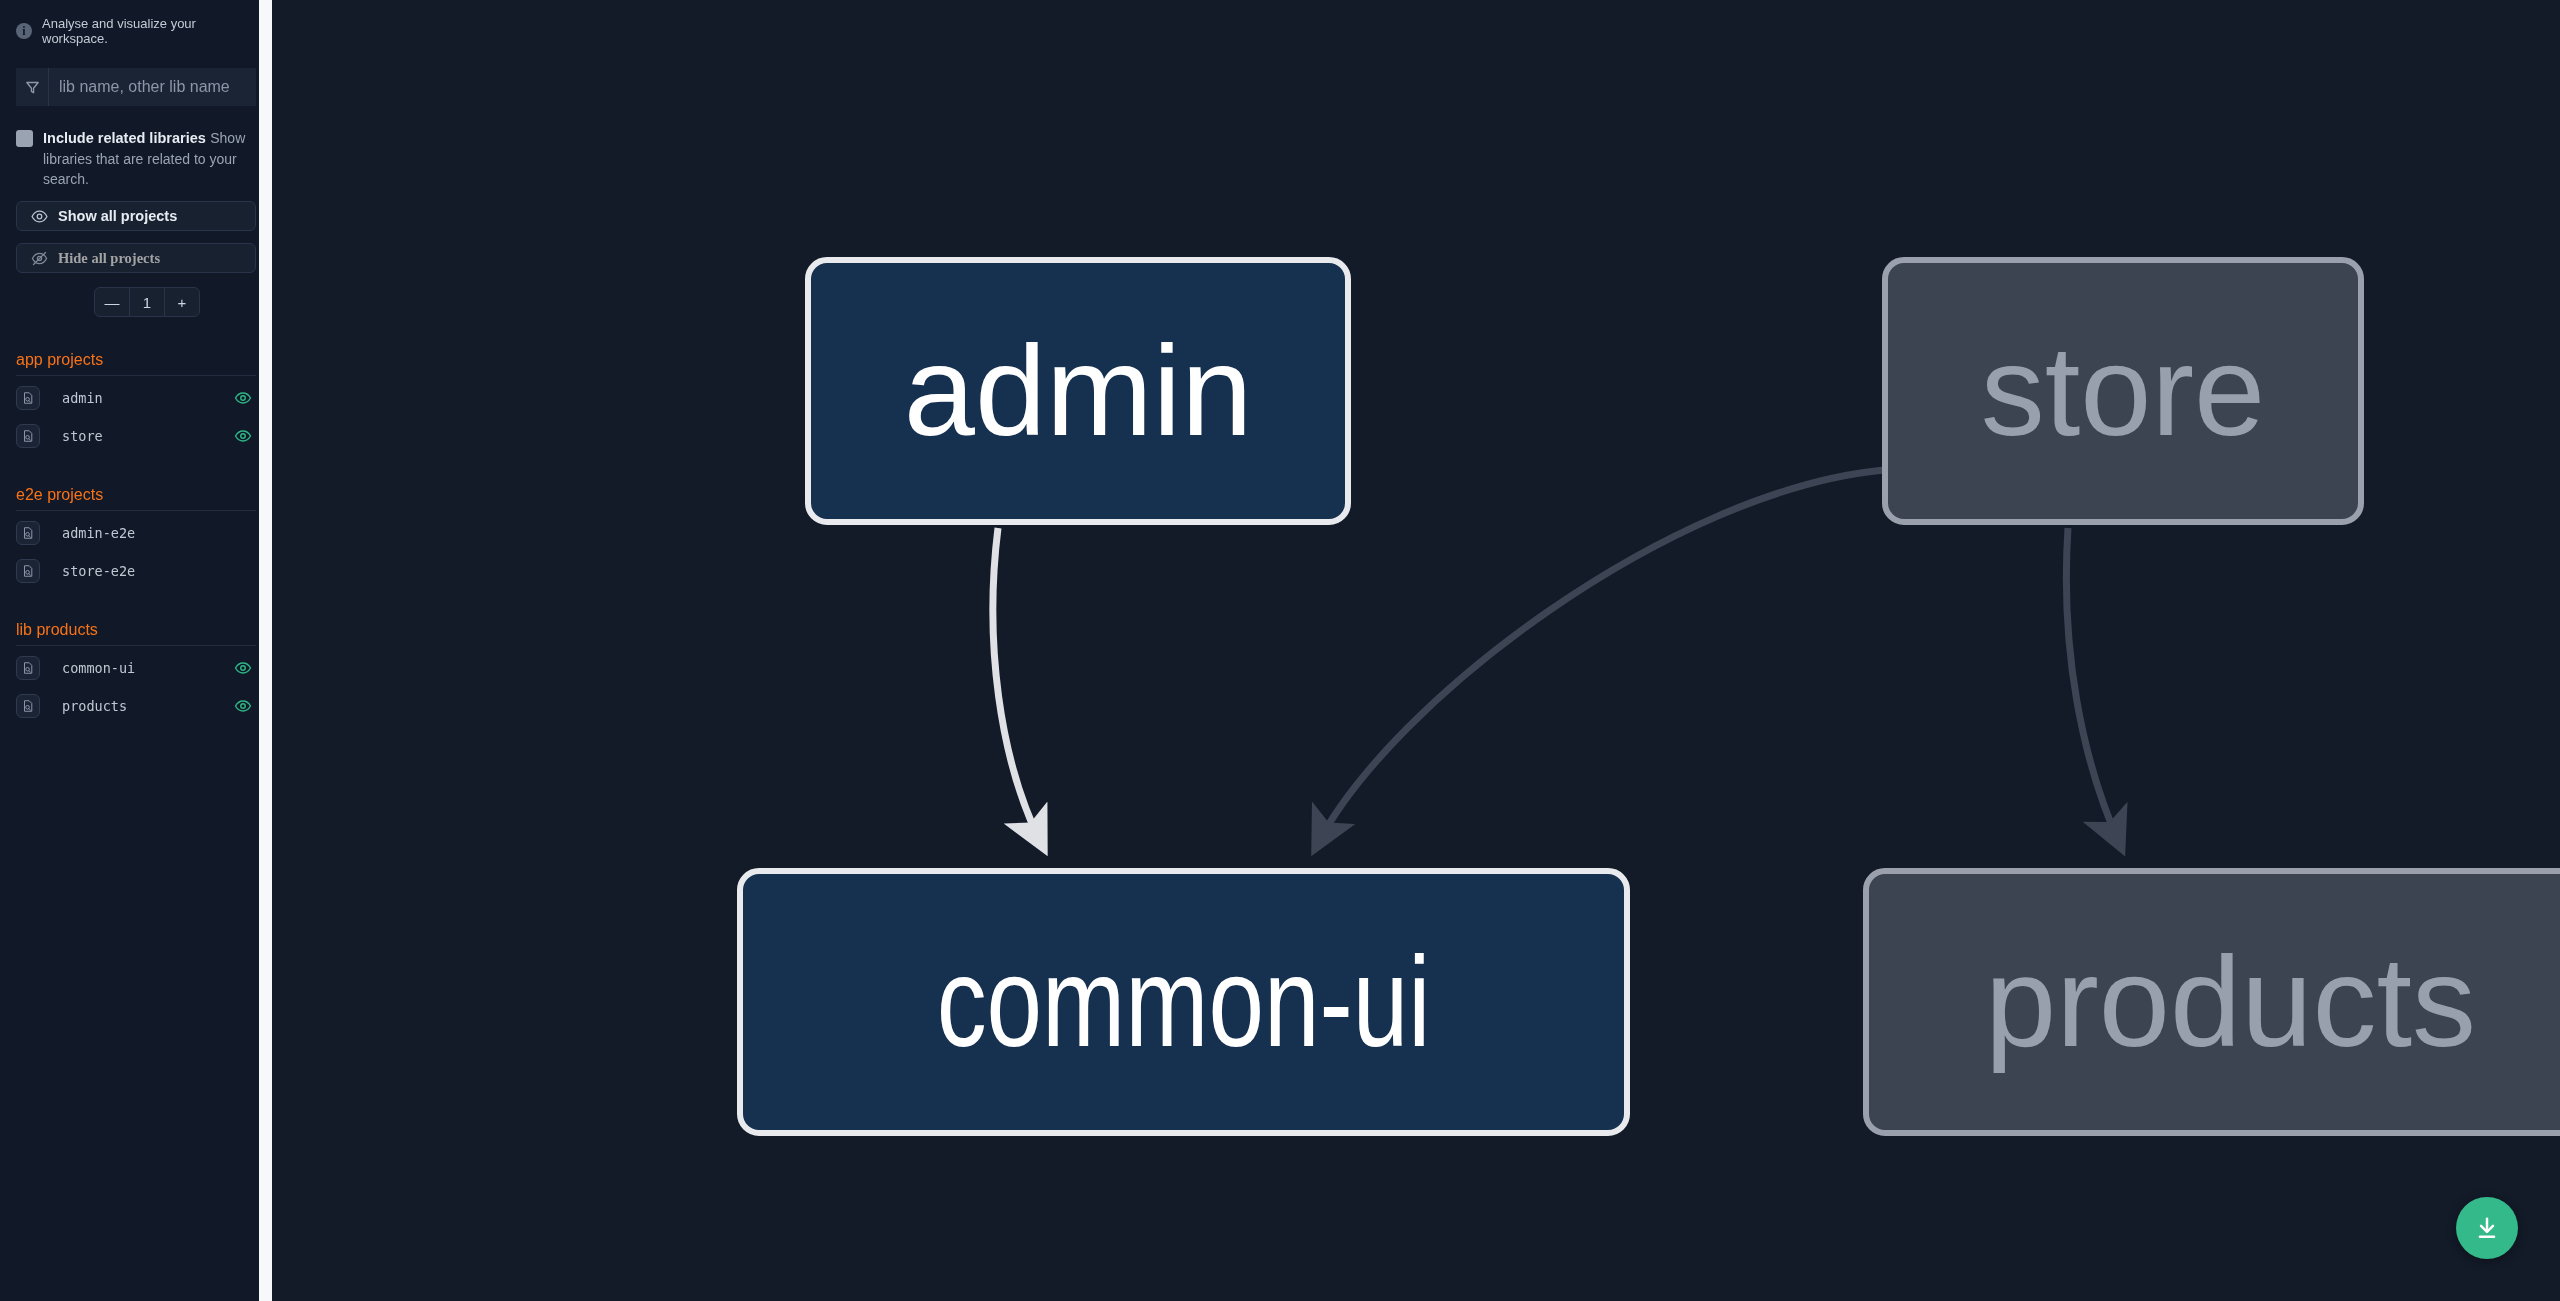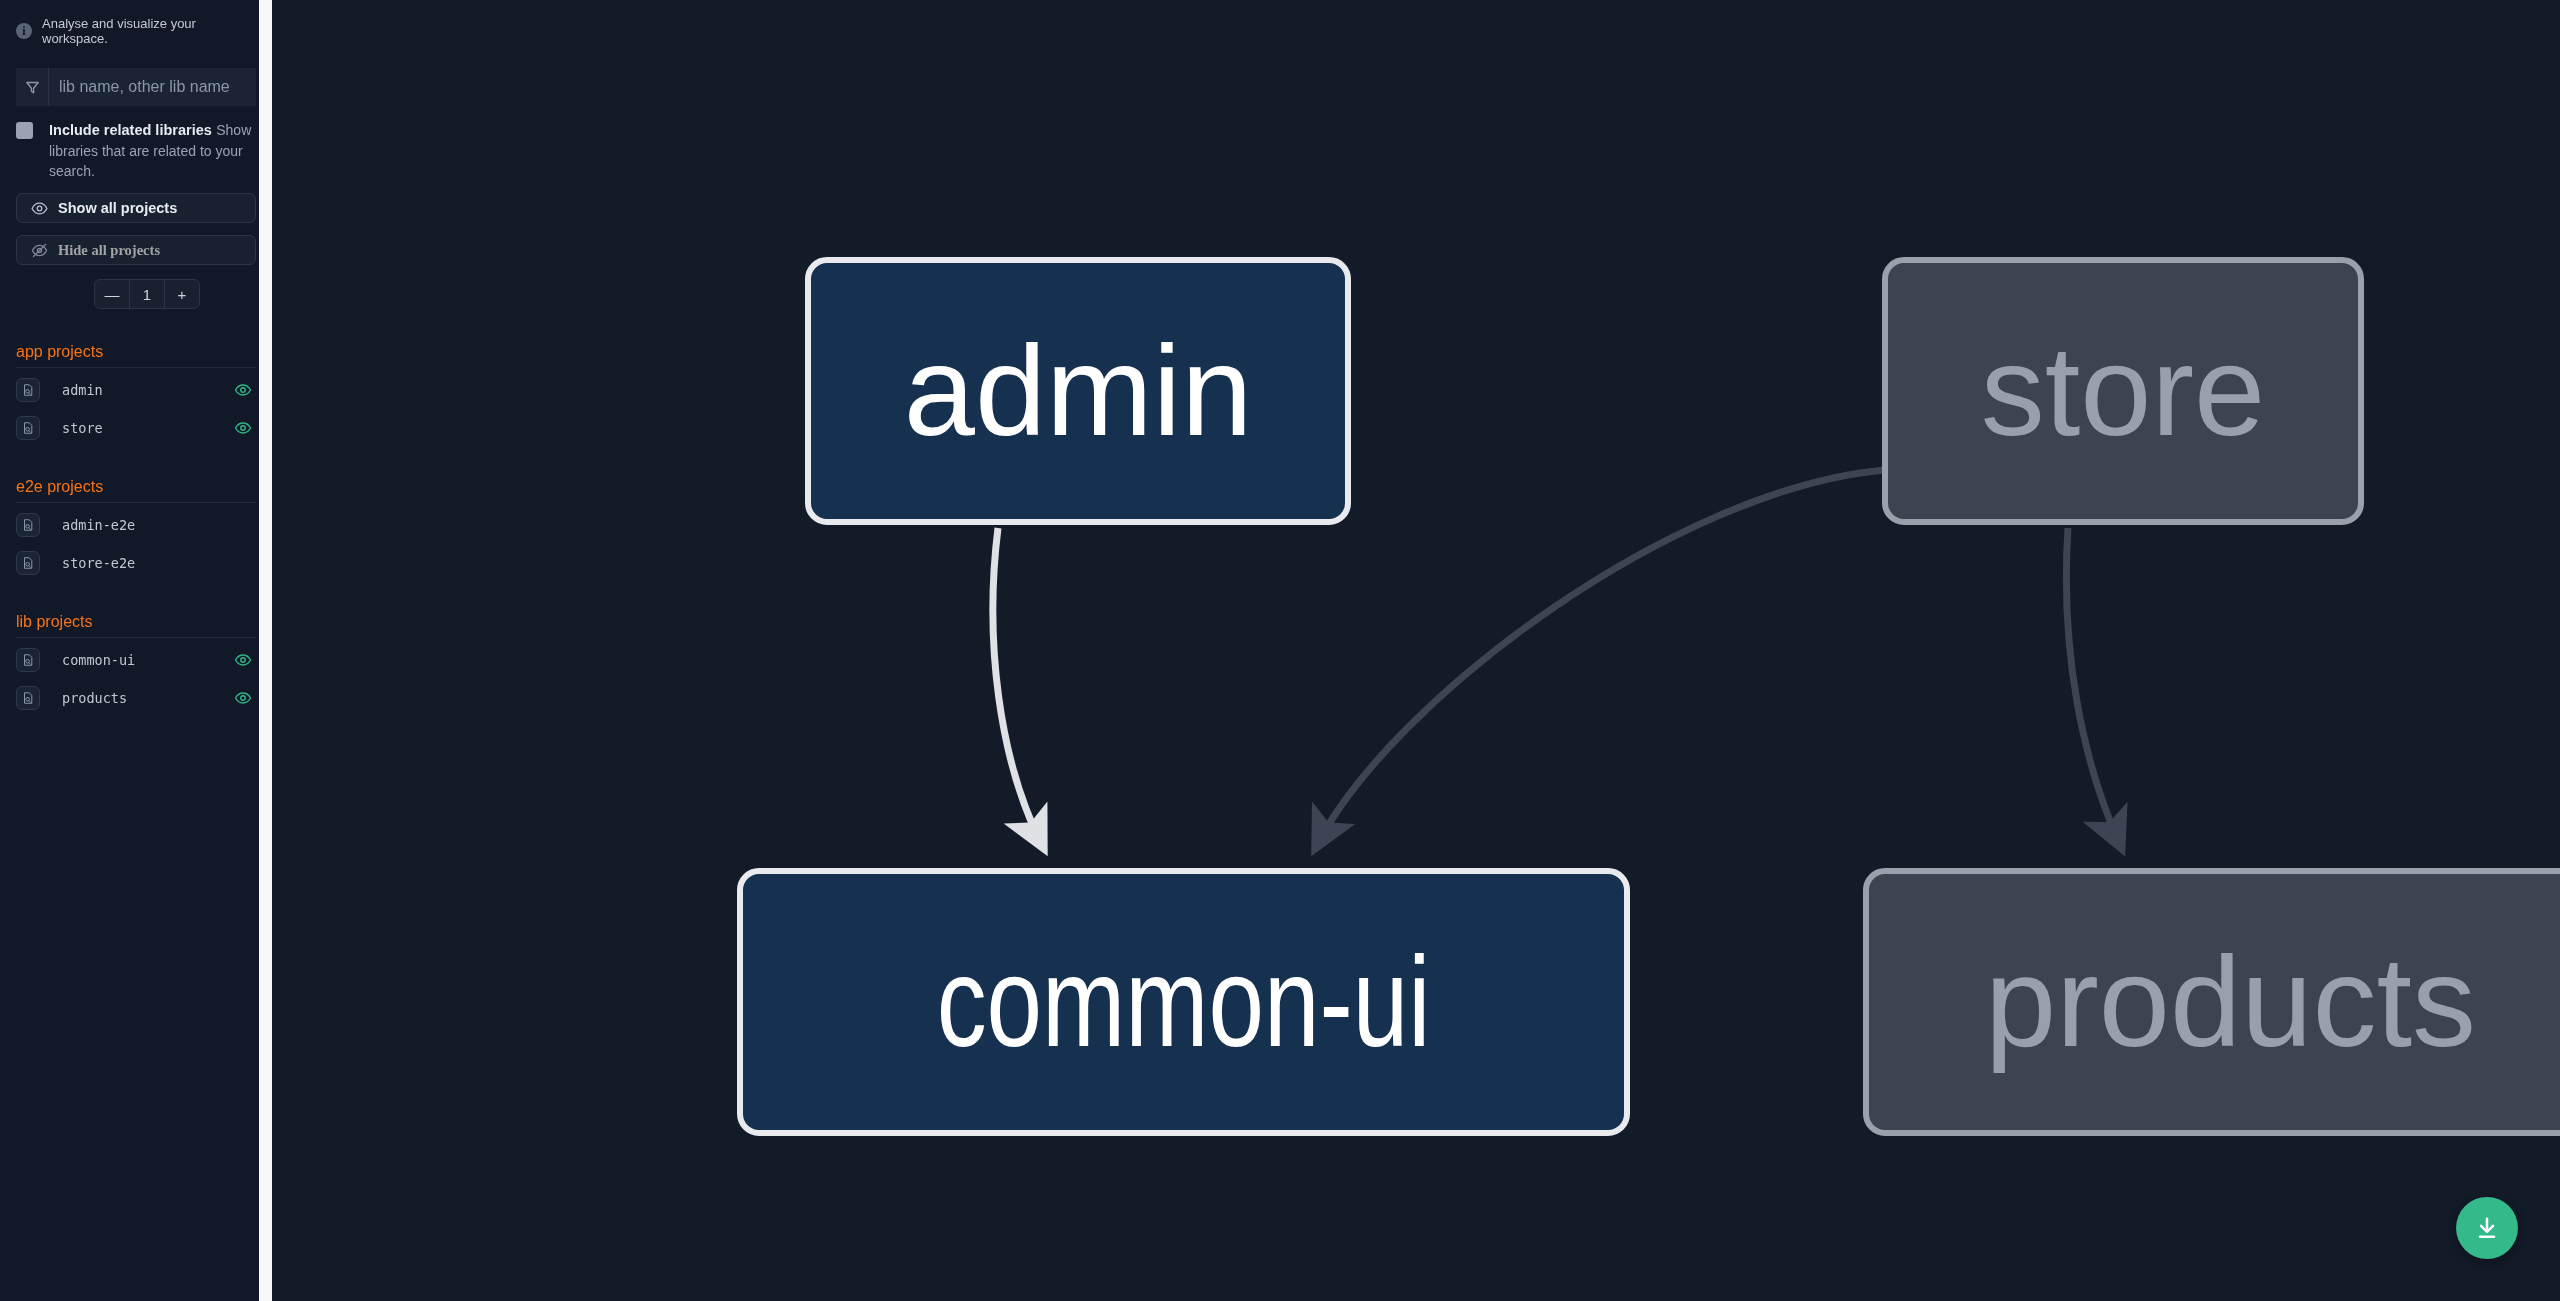--- a/index.html
+++ b/index.html
@@ -63,21 +63,21 @@
     color: #8d97a8; flex: 0 0 32px;
   }
   .search-input {
     flex: 1 1 auto; height: 38px; background: transparent; border: none; outline: none;
     border-left: 1px solid #2a3448;
     color: #dfe4ec; font-size: 16px; padding-left: 10px;
     font-family: "Liberation Sans", sans-serif;
   }
   .search-input::placeholder { color: #8b96a8; }
 
-  .check-block { display: flex; padding: 14px 16px 0 16px; gap: 16px; }
+  .check-block { display: flex; padding: 22px 16px 0 16px; gap: 10px; }
   .check-block.tight { padding-top: 16px; }
   .cbox {
     width: 17px; height: 17px; flex: 0 0 17px; margin-top: 2px;
     border-radius: 3px; background: #9aa3b2; border: none;
   }
   .cbox.white { background: #ffffff; }
   .cbox.green {
     background: #3fbf8f; position: relative;
   }
   .cbox.green::after {
@@ -282,21 +282,21 @@
       <span class="proj-badge">
         <svg viewBox="0 0 24 24" width="14" height="14" fill="none" stroke="currentColor" stroke-width="1.7" stroke-linejoin="round">
           <path d="M6 3 L14 3 L18.5 7.5 L18.5 21 L6 21 Z"></path>
           <circle cx="11.2" cy="14.2" r="3.1"></circle>
           <line x1="13.6" y1="16.6" x2="16.4" y2="19.4" stroke-linecap="round"></line>
         </svg>
       </span>
       <span class="proj-name">store-e2e</span>
     </div>
 
-    <div class="group-label">lib projects</div>
+    <div class="group-label">lib products</div>
     <div class="proj-row">
       <span class="proj-badge">
         <svg viewBox="0 0 24 24" width="14" height="14" fill="none" stroke="currentColor" stroke-width="1.7" stroke-linejoin="round">
           <path d="M6 3 L14 3 L18.5 7.5 L18.5 21 L6 21 Z"></path>
           <circle cx="11.2" cy="14.2" r="3.1"></circle>
           <line x1="13.6" y1="16.6" x2="16.4" y2="19.4" stroke-linecap="round"></line>
         </svg>
       </span>
       <span class="proj-name">common-ui</span>
       <span class="proj-eye">

